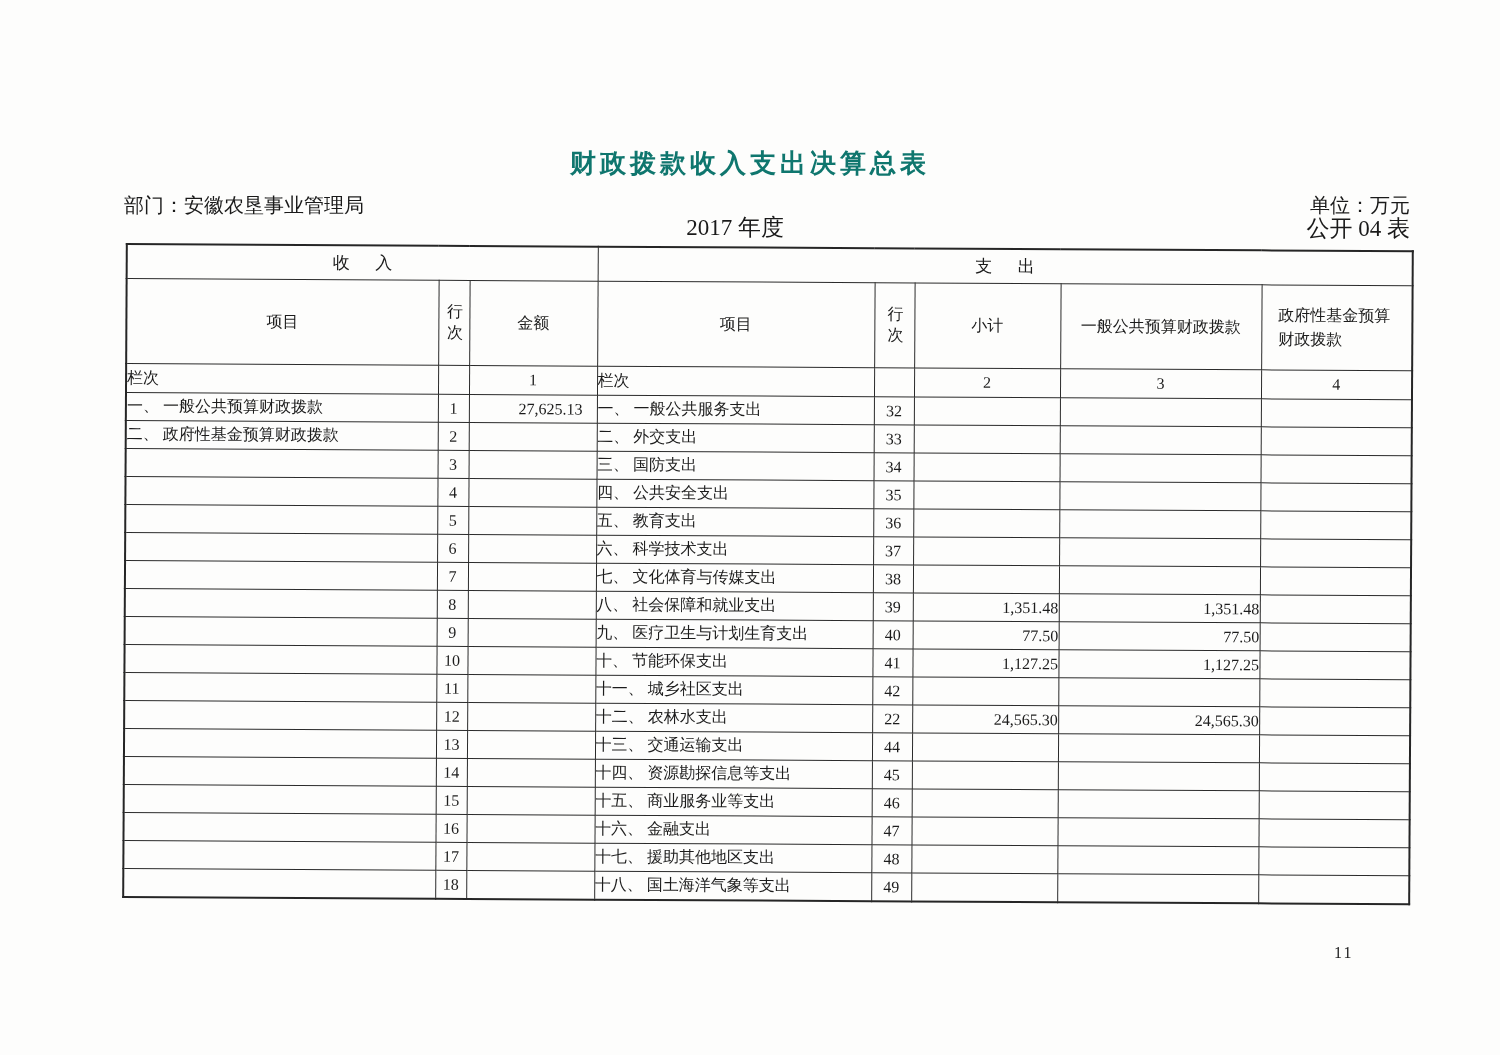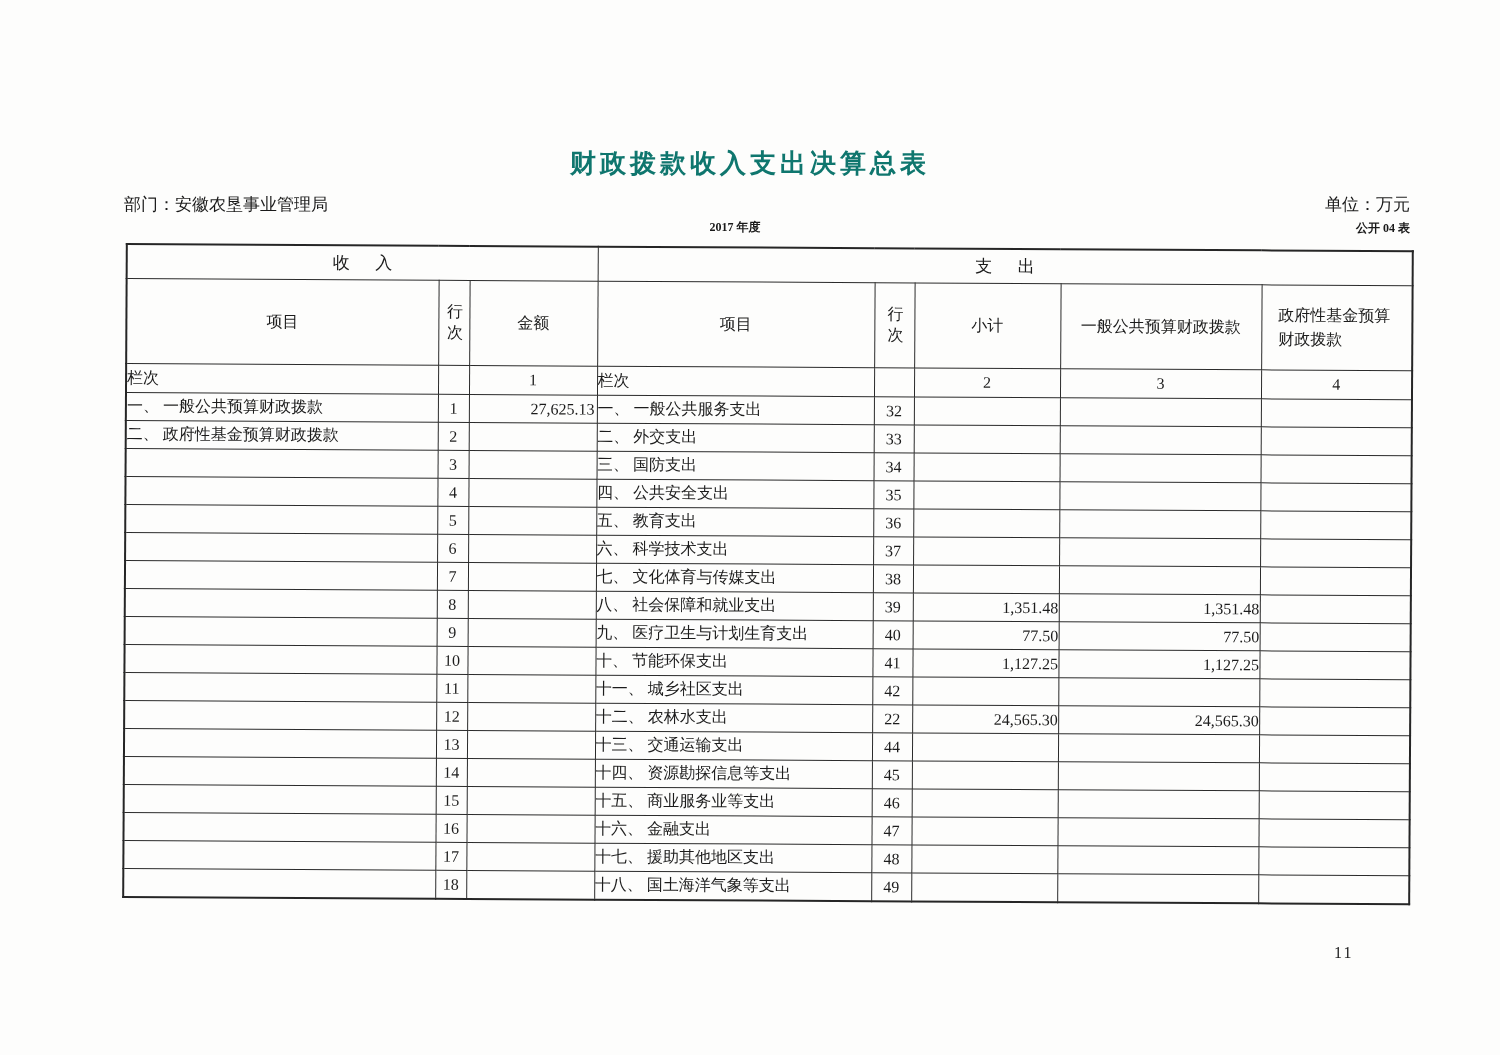--- a/index.html
+++ b/index.html
@@ -10,22 +10,22 @@
     position:relative;
   }
   .sheet{position:relative;width:1500px;height:1055px;}
   .title{
     margin:0;padding-top:146px;
     text-align:center;
     font-size:26px;font-weight:bold;letter-spacing:4px;
     color:#0f766e;
   }
   .content{width:1286px;margin:14px 0 0 124px;position:relative;}
-  .meta-row1{display:flex;justify-content:space-between;font-size:17px;line-height:21px;font-family:Liberation Mono, monospace;}
-  .meta-row2{position:relative;height:23px;font-size:12px;line-height:21px;font-weight:bold;}
+  .meta-row1{display:flex;justify-content:space-between;font-size:20px;line-height:21px;}
+  .meta-row2{position:relative;height:23px;font-size:23px;line-height:21px;}
   .meta-year{position:absolute;left:calc(50% - 32px);transform:translateX(-50%);top:1px;}
   .meta-code{position:absolute;right:0;top:2px;}
   .tilt{transform:rotate(0.32deg);transform-origin:0 50%;}
   table.budget{
     border-collapse:collapse;table-layout:fixed;
     width:1286px;margin-top:4px;
     font-size:16px;color:#1c1c1c;
   }
   table.budget{border:2px solid #262626;}
   table.budget th,table.budget td{
@@ -37,21 +37,21 @@
   tr.hdr th{height:84px;text-align:center;vertical-align:middle;}
   th.h-item-l{text-align:left;vertical-align:middle;padding-left:9px;}
   th.h-item-r{text-align:left;vertical-align:bottom;padding-left:9px;padding-bottom:6px;}
   .vtext{display:inline-block;width:1.15em;line-height:1.3;text-align:right;}
   .wrap2{display:inline-block;width:7.3em;line-height:1.5;text-align:left;}
   tr.idx td{height:28px;}
   tbody td{height:27px;vertical-align:middle;white-space:nowrap;}
   .c-item{text-align:left;padding-left:9px;}
   .c-line{text-align:center;}
   .c-amt{text-align:right;padding-right:16px;}
-  td.c-amt.income-amt{padding-right:2px;}
+  td.c-amt.income-amt{padding-right:14px;}
   .page-number{
     position:absolute;left:1334px;top:944px;
     font-size:16px;letter-spacing:2px;color:#222;
   }
 </style>
 </head>
 <body>
 
 <div class="sheet">
 

